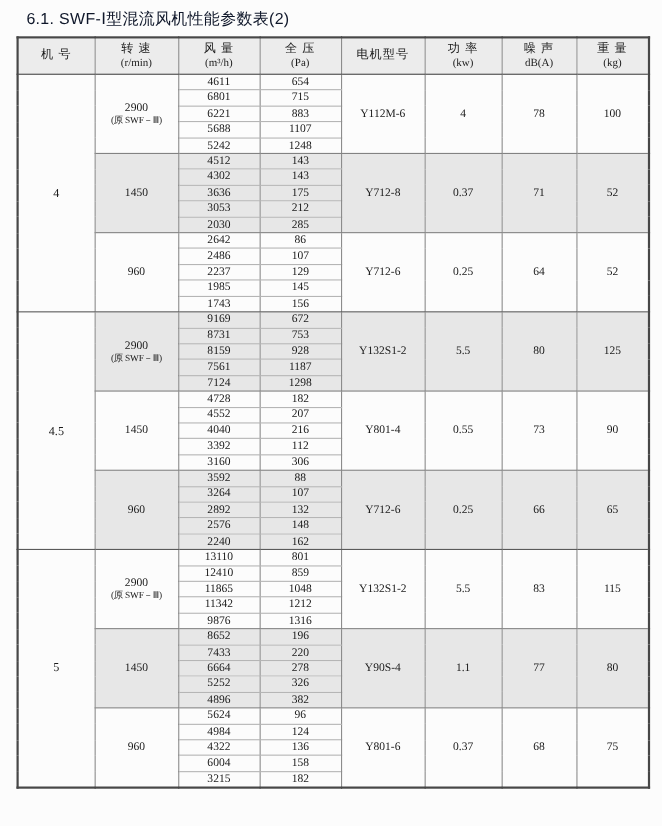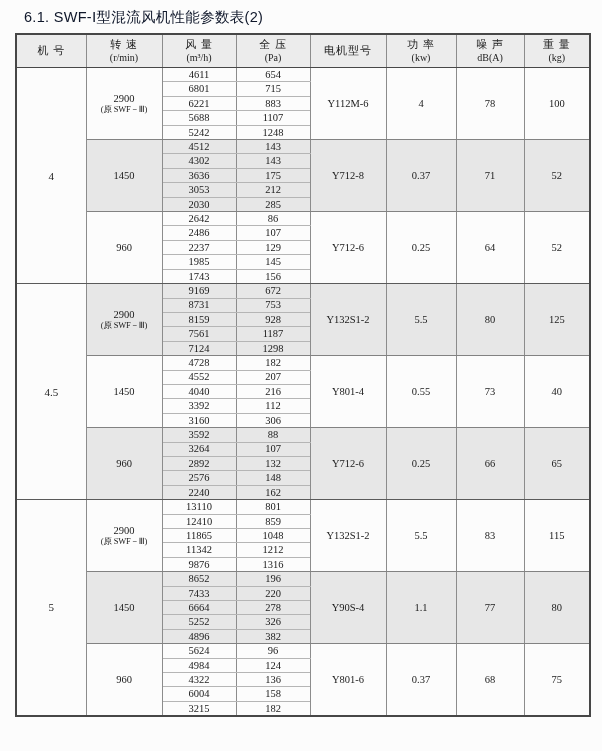--- a/index.html
+++ b/index.html
@@ -212,21 +212,21 @@
       </tr>
       <tr style="height: 14.42px;">
         <td class="c-speed bg-sep" rowspan="5">
           <div class="spd">1450</div>
         </td>
         <td class="c-num bl">4728</td>
         <td class="c-num bl">182</td>
         <td class="c-val bg-sep" rowspan="5">Y801-4</td>
         <td class="c-val bg-sep" rowspan="5">0.55</td>
         <td class="c-val bg-sep" rowspan="5">73</td>
-        <td class="c-val bg-sep" rowspan="5">40</td>
+        <td class="c-val bg-sep" rowspan="5">90</td>
       </tr>
       <tr style="height: 14.42px;">
         <td class="c-num bl">4552</td>
         <td class="c-num bl">207</td>
       </tr>
       <tr style="height: 14.42px;">
         <td class="c-num bl">4040</td>
         <td class="c-num bl">216</td>
       </tr>
       <tr style="height: 14.42px;">

